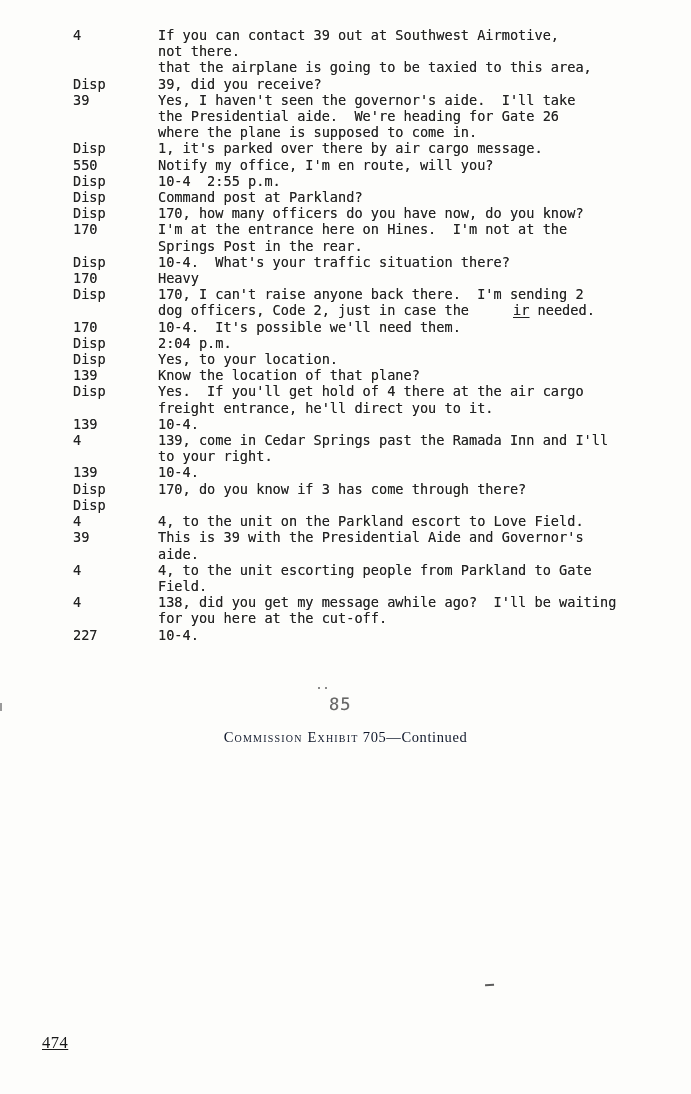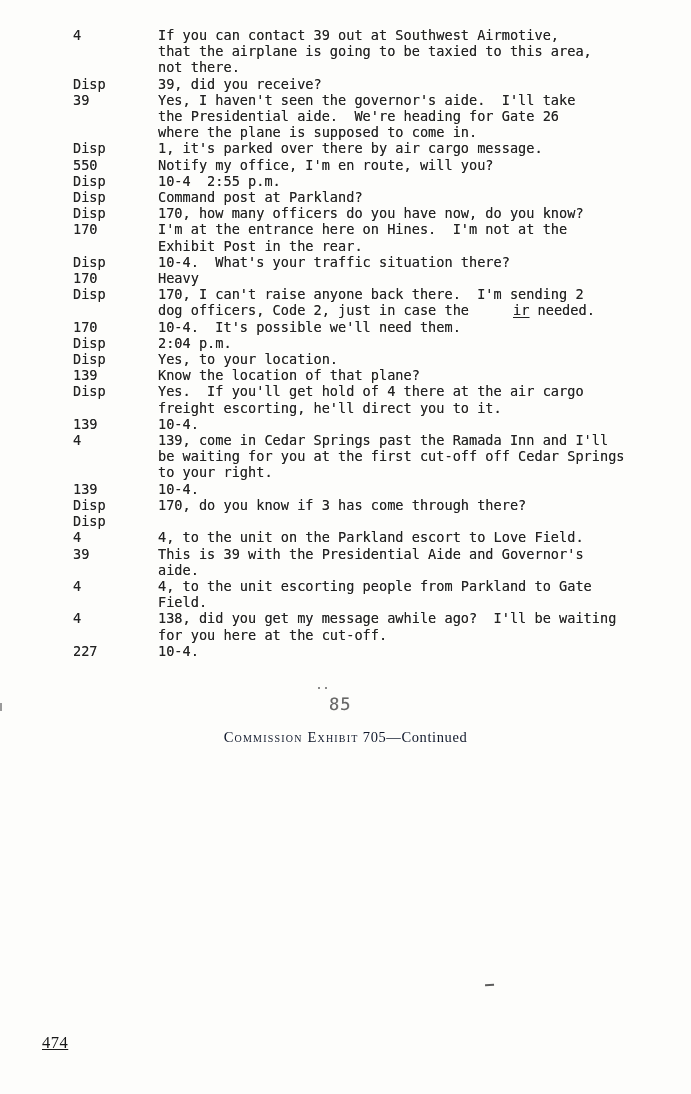--- a/index.html
+++ b/index.html
@@ -121,25 +121,25 @@
 
 <div class="page">
 
   <div class="transcript" id="transcript">
       <div class="trow">
         <span class="speaker">4</span>
         <span class="msg">If you can contact 39 out at Southwest Airmotive,</span>
       </div>
       <div class="trow">
         <span class="speaker"></span>
+        <span class="msg">not there.</span>
+      </div>
+      <div class="trow">
+        <span class="speaker"></span>
         <span class="msg">that the airplane is going to be taxied to this area,</span>
-      </div>
-      <div class="trow">
-        <span class="speaker"></span>
-        <span class="msg">not there.</span>
       </div>
       <div class="trow">
         <span class="speaker">Disp</span>
         <span class="msg">39, did you receive?</span>
       </div>
       <div class="trow">
         <span class="speaker">39</span>
         <span class="msg">Yes, I haven't seen the governor's aide.  I'll take</span>
       </div>
       <div class="trow">
@@ -169,21 +169,21 @@
       <div class="trow">
         <span class="speaker">Disp</span>
         <span class="msg">170, how many officers do you have now, do you know?</span>
       </div>
       <div class="trow">
         <span class="speaker">170</span>
         <span class="msg">I'm at the entrance here on Hines.  I'm not at the</span>
       </div>
       <div class="trow">
         <span class="speaker"></span>
-        <span class="msg">Exhibit Post in the rear.</span>
+        <span class="msg">Springs Post in the rear.</span>
       </div>
       <div class="trow">
         <span class="speaker">Disp</span>
         <span class="msg">10-4.  What's your traffic situation there?</span>
       </div>
       <div class="trow">
         <span class="speaker">170</span>
         <span class="msg">Heavy</span>
       </div>
       <div class="trow">
@@ -209,33 +209,32 @@
       <div class="trow">
         <span class="speaker">139</span>
         <span class="msg">Know the location of that plane?</span>
       </div>
       <div class="trow">
         <span class="speaker">Disp</span>
         <span class="msg">Yes.  If you'll get hold of 4 there at the air cargo</span>
       </div>
       <div class="trow">
         <span class="speaker"></span>
-        <span class="msg">freight escorting, he'll direct you to it.</span>
+        <span class="msg">freight entrance, he'll direct you to it.</span>
       </div>
       <div class="trow">
         <span class="speaker">139</span>
         <span class="msg">10-4.</span>
       </div>
       <div class="trow">
         <span class="speaker">4</span>
         <span class="msg">139, come in Cedar Springs past the Ramada Inn and I'll</span>
       </div>
       <div class="trow">
         <span class="speaker"></span>
-        <span class="msg">be waiting for you at the first cut-off off Cedar Springs</span>
       </div>
       <div class="trow">
         <span class="speaker"></span>
         <span class="msg">to your right.</span>
       </div>
       <div class="trow">
         <span class="speaker">139</span>
         <span class="msg">10-4.</span>
       </div>
       <div class="trow">

